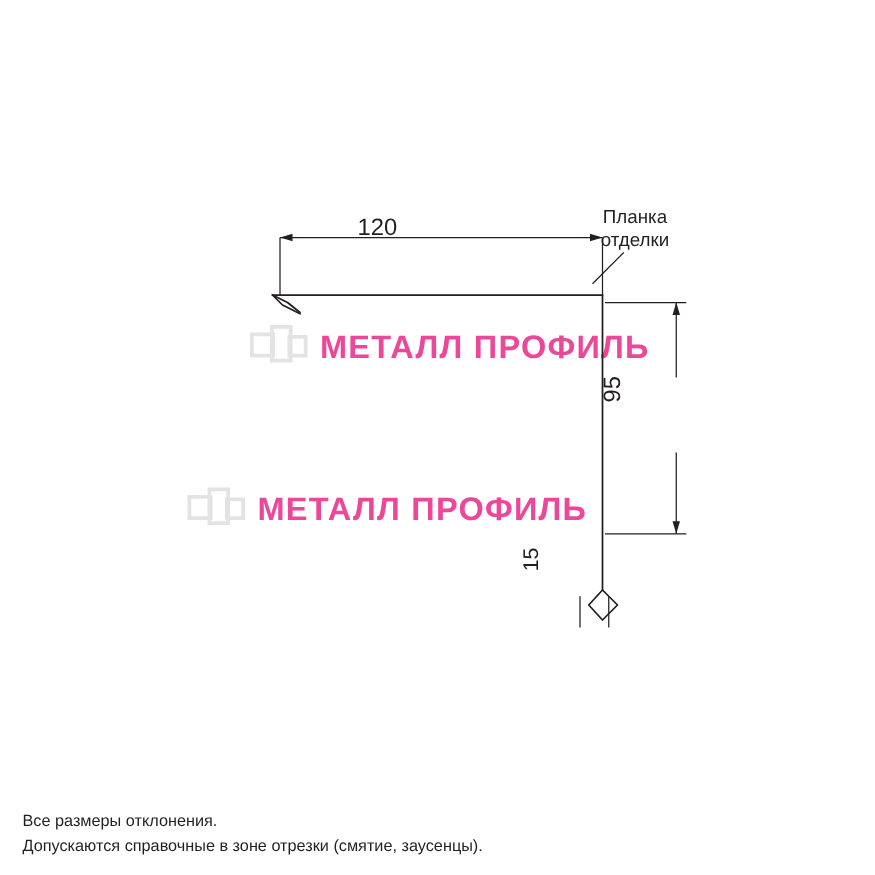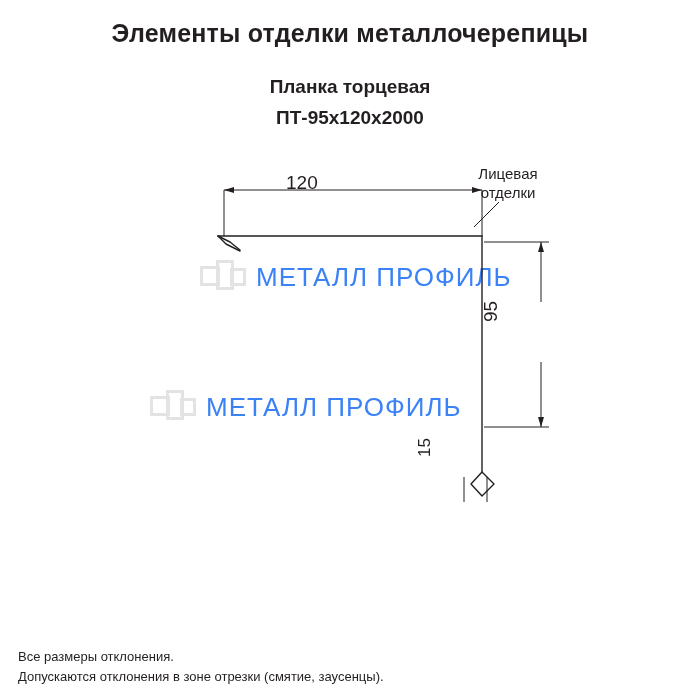--- a/index.html
+++ b/index.html
@@ -60,22 +60,22 @@
     top: 150px;
     left: 0;
     width: 700px;
     height: 420px;
     pointer-events: none;
   }
   .wm {
     position: absolute;
     display: flex;
     align-items: center;
-    color: #3b82f6;
-    font-weight: normal;
+    color: #ec4899;
+    font-weight: bold;
     letter-spacing: 1px;
   }
   .wm-1 {
     left: 200px;
     top: 110px;
     font-size: 26px;
   }
   .wm-2 {
     left: 150px;
     top: 240px;
@@ -136,25 +136,20 @@
     line-height: 1.25;
     text-align: center;
     width: 96px;
   }
 </style>
 </head>
 <body>
 
 <div class="page">
 
-  <div class="title-block">
-    <h1 class="main-title">Элементы отделки металлочерепицы</h1>
-    <h2 class="sub-title">Планка торцевая</h2>
-    <h3 class="code-title">ПТ-95x120x2000</h3>
-  </div>
 
   <div class="watermarks">
     <div class="wm wm-1">
       <span class="wm-logo">
         <span class="b1"></span>
           <span class="b2"></span>
           <span class="b3"></span>
       </span>
       <span>МЕТАЛЛ ПРОФИЛЬ</span>
     </div>
@@ -212,23 +207,23 @@
       <g stroke="#231f20" stroke-width="1" fill="none">
         <line x1="420" y1="345" x2="420" y2="370"></line>
         <line x1="443" y1="345" x2="443" y2="370"></line>
       </g>
     </svg>
 
     <div class="label label-120">120</div>
     <div class="label label-95">95</div>
     <div class="label label-15">15</div>
     <div class="label label-face">
-      <div>Лицевая</div>
+      <div>Планка</div>
       <div>отделки</div>
     </div>
   </div>
 
   <div class="footnotes">
     <div>Все размеры отклонения.</div>
-    <div>Допускаются отклонения в зоне отрезки (смятие, заусенцы).</div>
+    <div>Допускаются справочные в зоне отрезки (смятие, заусенцы).</div>
   </div>
 
 </div>
 
 </body></html>

